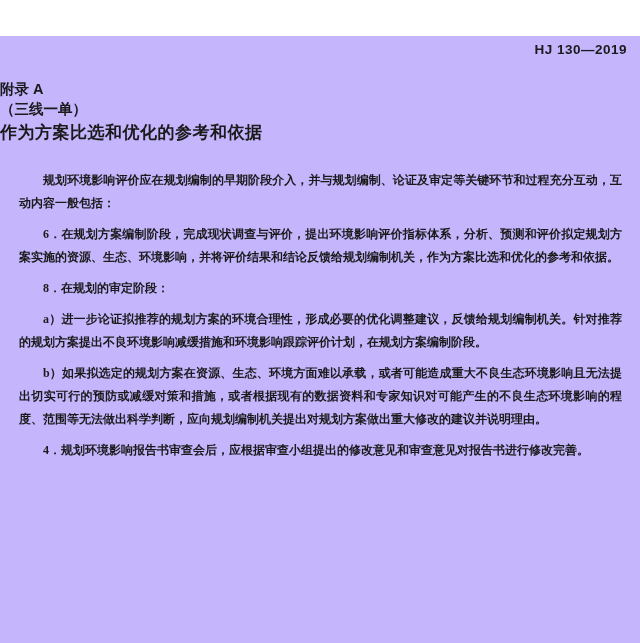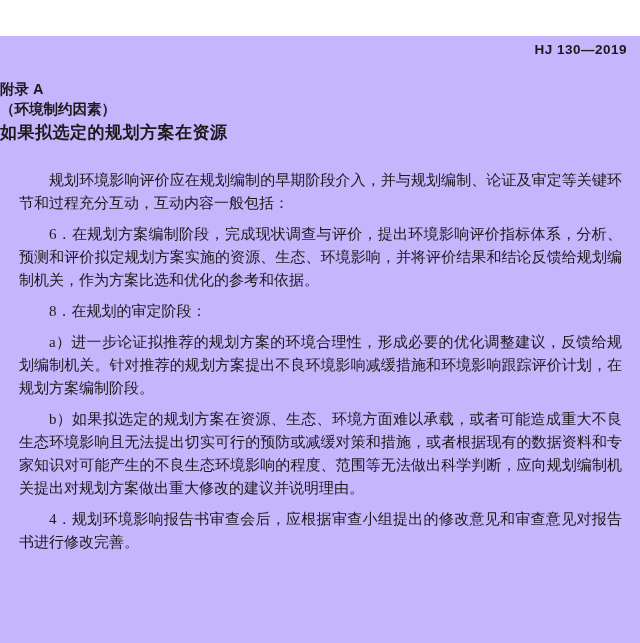--- a/index.html
+++ b/index.html
@@ -43,43 +43,44 @@
   .appendix-title {
     font-size: 17px;
     line-height: 24px;
     margin: 2px 0 0 0;
     font-weight: 700;
     letter-spacing: 0.5px;
   }
   .body-text {
     margin: 24px 18px 0 19px;
     font-family: "Liberation Serif", "DejaVu Serif", serif;
-    font-size: 15px;
+    font-size: 12px;
     line-height: 23px;
     text-align: justify;
+    font-weight: bold;
   }
   .body-text p {
     margin: 0 0 8px 0;
     text-indent: 2em;
   }
   .body-text p:last-child {
     margin-bottom: 0;
   }
 </style>
 </head>
 <body>
 
 <div class="page">
 
   <div class="doc-number">HJ 130—2019</div>
 
   <div class="appendix-head">
     <div class="appendix-line">附录 A</div>
-    <div class="appendix-line">（环境制约因素）</div>
-    <h1 class="appendix-title">如果拟选定的规划方案在资源</h1>
+    <div class="appendix-line">（三线一单）</div>
+    <h1 class="appendix-title">作为方案比选和优化的参考和依据</h1>
   </div>
 
   <div class="body-text">
     <p>规划环境影响评价应在规划编制的早期阶段介入，并与规划编制、论证及审定等关键环节和过程充分互动，互动内容一般包括：</p>
     <p>6．在规划方案编制阶段，完成现状调查与评价，提出环境影响评价指标体系，分析、预测和评价拟定规划方案实施的资源、生态、环境影响，并将评价结果和结论反馈给规划编制机关，作为方案比选和优化的参考和依据。</p>
     <p>8．在规划的审定阶段：</p>
     <p>a）进一步论证拟推荐的规划方案的环境合理性，形成必要的优化调整建议，反馈给规划编制机关。针对推荐的规划方案提出不良环境影响减缓措施和环境影响跟踪评价计划，在规划方案编制阶段。</p>
     <p>b）如果拟选定的规划方案在资源、生态、环境方面难以承载，或者可能造成重大不良生态环境影响且无法提出切实可行的预防或减缓对策和措施，或者根据现有的数据资料和专家知识对可能产生的不良生态环境影响的程度、范围等无法做出科学判断，应向规划编制机关提出对规划方案做出重大修改的建议并说明理由。</p>
     <p>4．规划环境影响报告书审查会后，应根据审查小组提出的修改意见和审查意见对报告书进行修改完善。</p>
 

